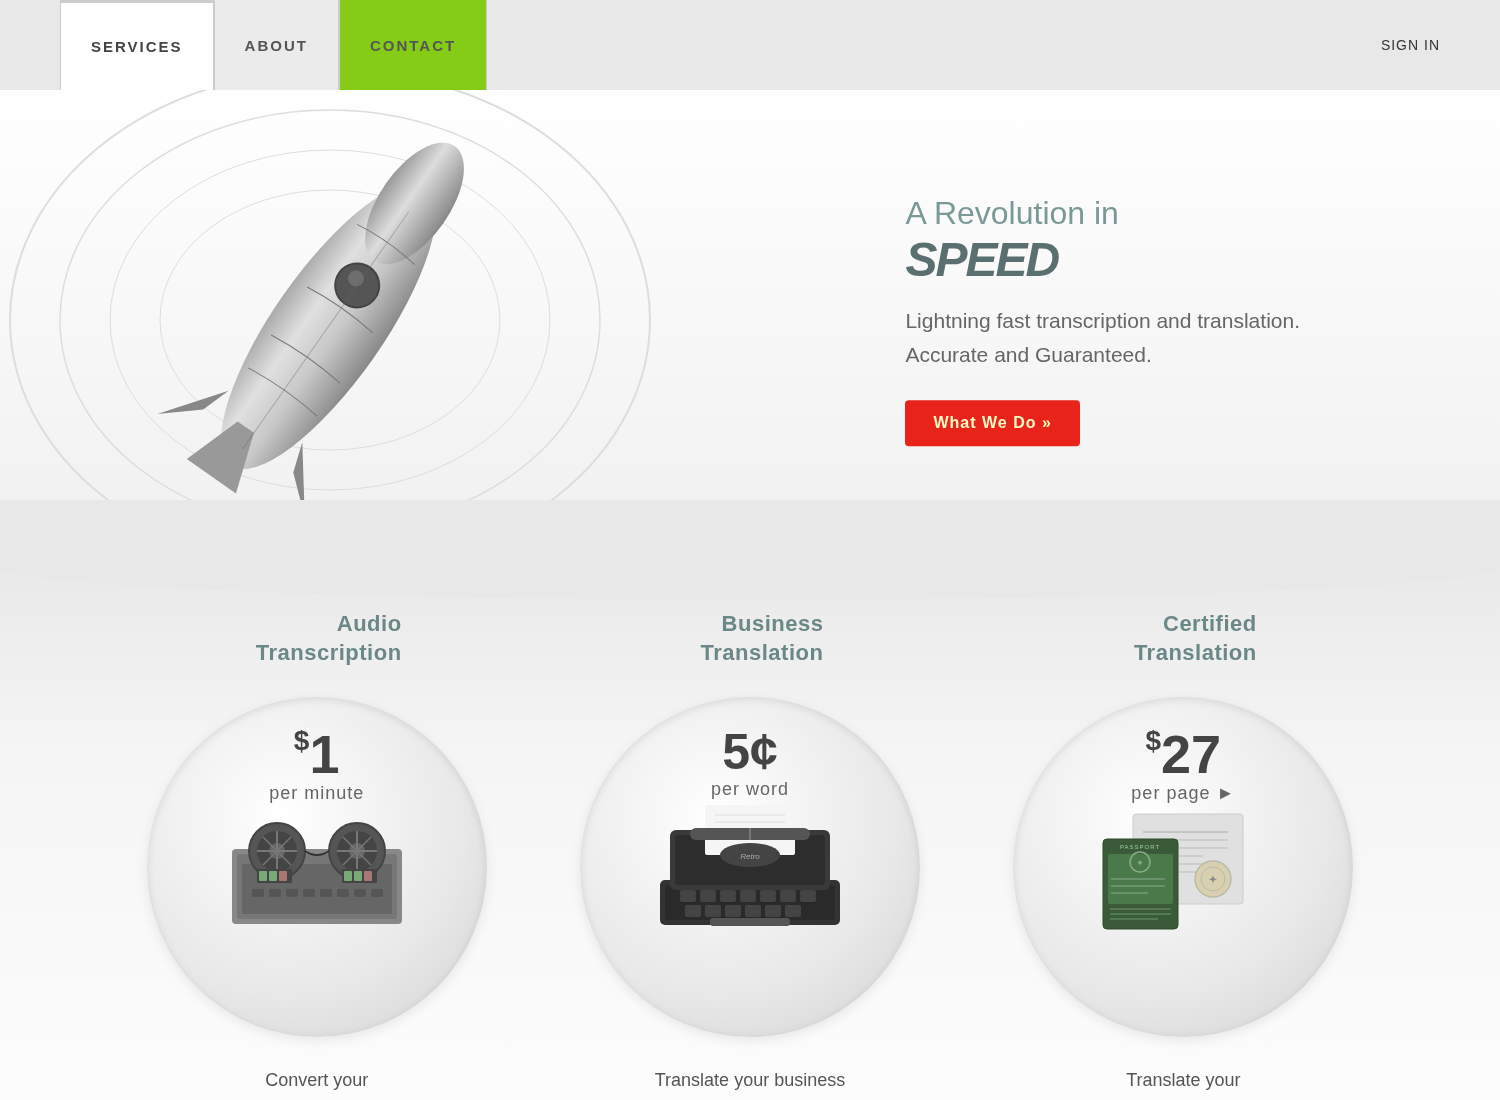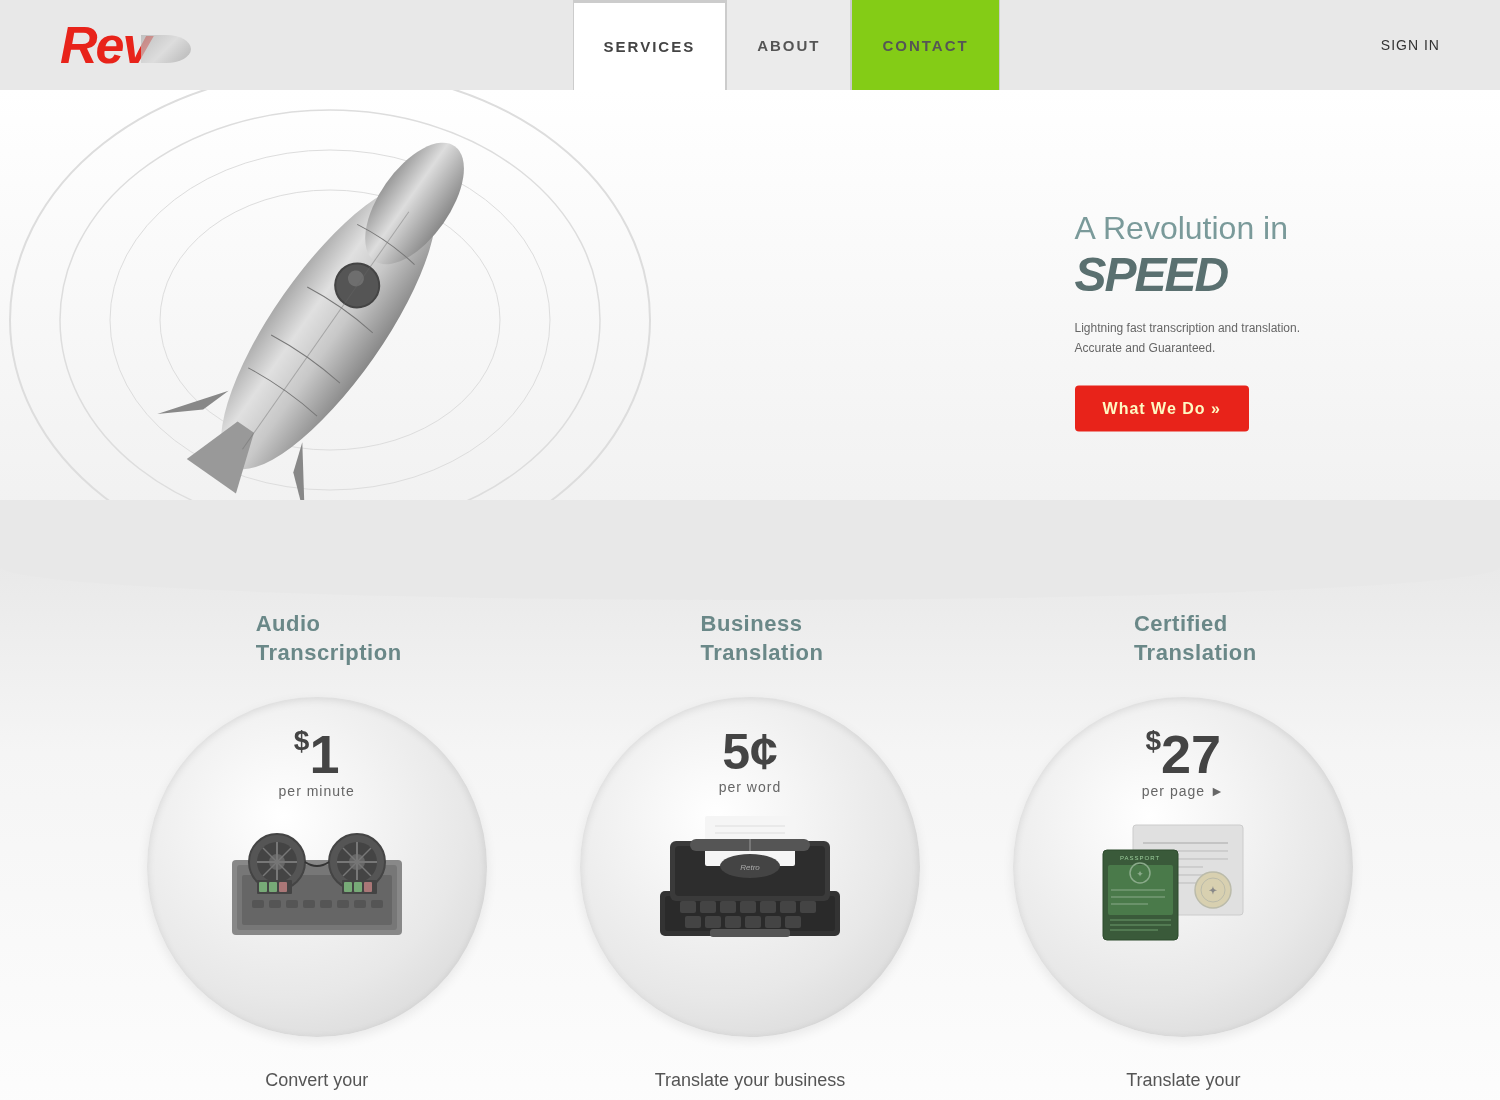--- a/index.html
+++ b/index.html
@@ -96,21 +96,21 @@
     .hero-title {
       font-size: 48px;
       font-weight: 900;
       font-style: italic;
       color: #5a7070;
       line-height: 1;
       margin-bottom: 20px;
       letter-spacing: -2px;
     }
     .hero-description {
-      font-size: 12px;
+      font-size: 21px;
       color: #666;
       line-height: 1.6;
       margin-bottom: 28px;
     }
     .hero-btn {
       background: #e8231a;
       color: #fef9c3;
       border: none;
       padding: 14px 28px;
       font-size: 16px;
@@ -165,21 +165,21 @@
       flex: 1;
       display: flex;
       flex-direction: column;
       align-items: center;
       padding: 0 40px;
     }
     .service-title {
       font-size: 22px;
       font-weight: 700;
       color: #6a8888;
-      text-align: left;
+      text-align: right;
       margin-bottom: 30px;
       line-height: 1.3;
       letter-spacing: 0.5px;
       margin-left: 24px;
     }
     .service-circle {
       width: 340px;
       height: 340px;
       border-radius: 50%;
       background: radial-gradient(circle at 40% 35%, #ffffff 0%, #e8e8e8 60%, #d0d0d0 100%);
@@ -196,24 +196,23 @@
       font-weight: 900;
       color: #444;
       line-height: 1;
     }
     .service-price sup {
       font-size: 28px;
       vertical-align: top;
       margin-top: 8px;
     }
     .service-price-unit {
-      font-size: 14px;
+      font-size: 18px;
       color: #666;
       margin-top: 2px;
-      margin-bottom: 16px;
       letter-spacing: 1px;
     }
     .service-icon {
       width: 200px;
       height: 130px;
       display: flex;
       align-items: center;
       justify-content: center;
     }
     
@@ -231,24 +230,20 @@
       left: 0;
       top: 0;
       width: 660px;
       height: 460px;
     }
   </style>
 </head>
 <body>
 
 <div class="header">
-  <div class="logo">
-    <span class="logo-text">Rev</span>
-    <div class="logo-swoosh"></div>
-  </div>
 
   <nav class="nav">
     <div class="nav-item">SERVICES</div>
     <div class="nav-item" style="background:#ebebeb;">ABOUT</div>
     <div class="nav-item" style="background:#84cc16;">CONTACT</div>
   </nav>
 
   <span class="sign-in">SIGN IN</span>
 </div>
 

